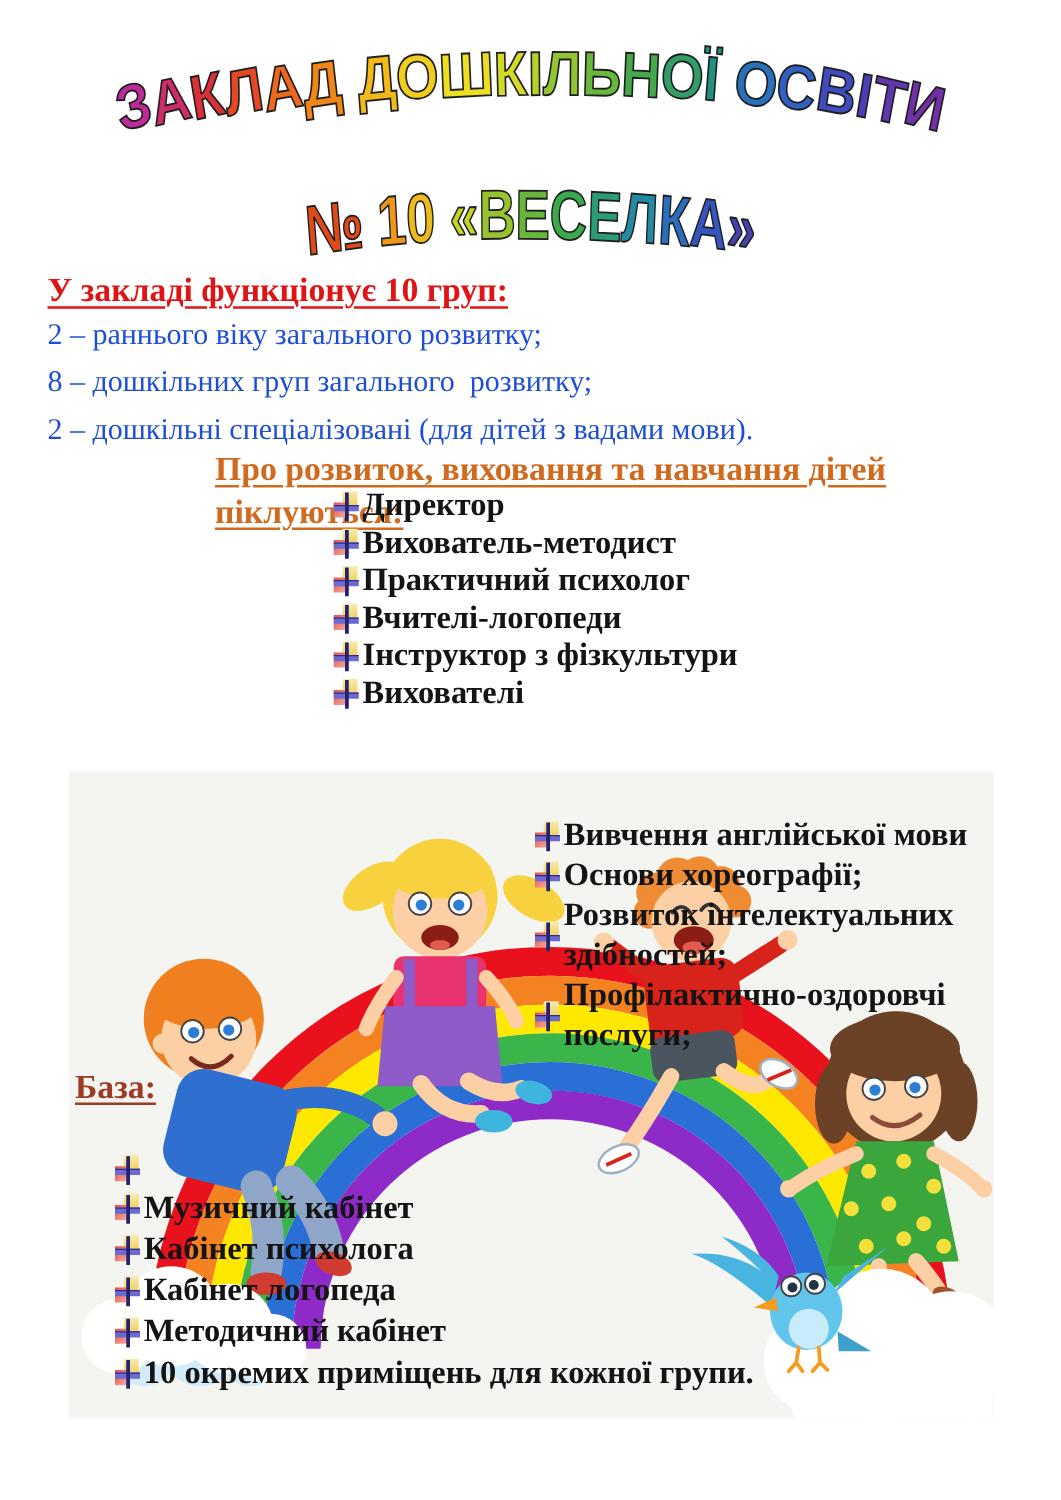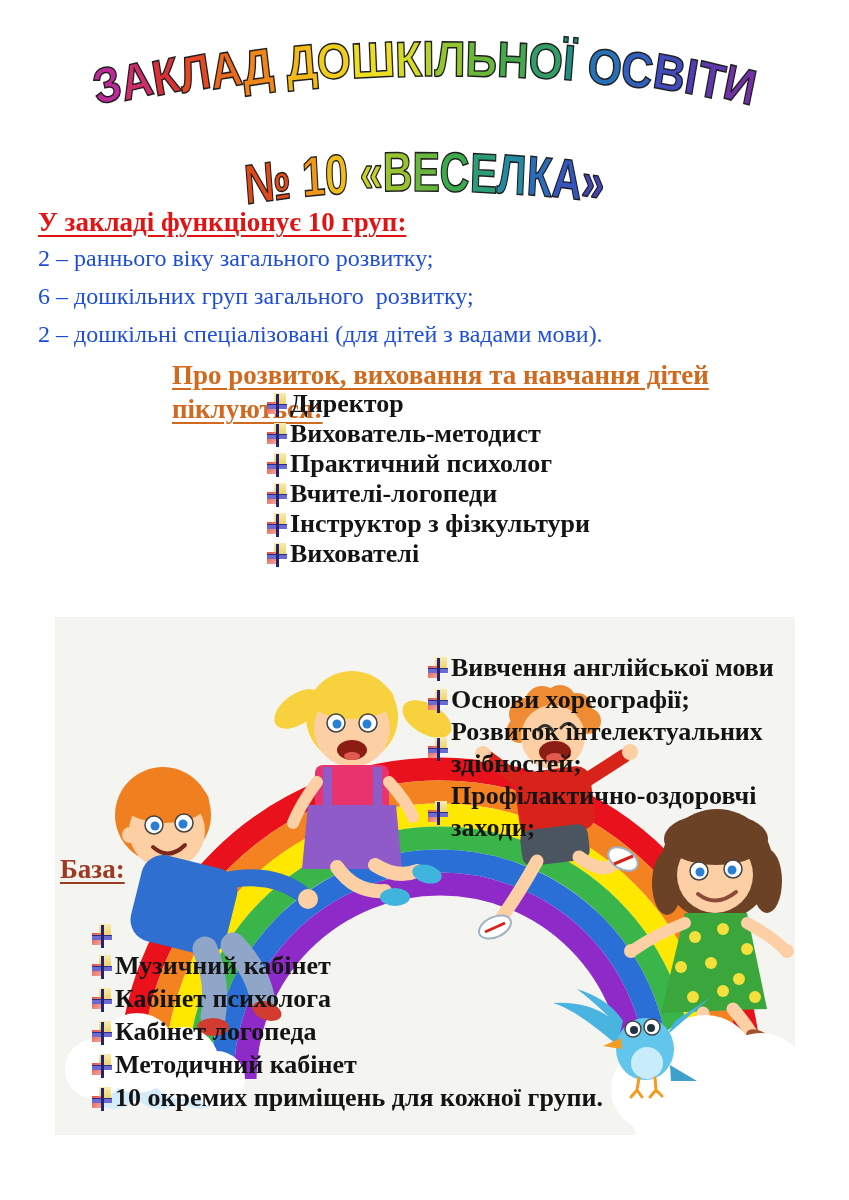--- a/index.html
+++ b/index.html
@@ -86,24 +86,24 @@
         <span style="transform: translateY(0.0591715px) rotate(0.461538deg); color: rgb(104, 182, 60);">Е</span>
         <span style="transform: translateY(0.532544px) rotate(1.38462deg); color: rgb(59, 169, 76);">С</span>
         <span style="transform: translateY(1.47929px) rotate(2.30769deg); color: rgb(43, 155, 120);">Е</span>
         <span style="transform: translateY(2.89941px) rotate(3.23077deg); color: rgb(36, 137, 162);">Л</span>
         <span style="transform: translateY(4.7929px) rotate(4.15385deg); color: rgb(41, 109, 188);">К</span>
         <span style="transform: translateY(7.15976px) rotate(5.07692deg); color: rgb(52, 86, 190);">А</span>
         <span style="transform: translateY(10px) rotate(6deg); color: rgb(67, 67, 178);">»</span>
       </div>
   </div>
 
-  <div class="abs" style="left:38px;top:205px;">
+  <div class="abs" style="left:38px;top:215px;">
     <div class="hd" style="color:#e01414;">У закладі функціонує 10 груп:</div>
     <div class="bodyline">2 – раннього віку загального розвитку;</div>
-    <div class="bodyline">6 – дошкільних груп загального  розвитку;</div>
+    <div class="bodyline">8 – дошкільних груп загального  розвитку;</div>
     <div class="bodyline">2 – дошкільні спеціалізовані (для дітей з вадами мови).</div>
   </div>
 
   <div class="abs" style="left:145px;top:358px;">
     <div class="hd" style="color:#d06a1e;margin-left:27px;">Про розвиток, виховання та навчання дітей піклуються:</div>
   </div>
   <ul class="blist staff abs" style="left:267px;top:389px;">
     <li>
         <span class="bullet">
           <i class="b-y"></i>
@@ -339,21 +339,21 @@
         </span>
         <span class="li-text">Розвиток інтелектуальних здібностей;</span>
       </li>
     <li>
         <span class="bullet">
           <i class="b-y"></i>
           <i class="b-r"></i>
           <i class="b-h"></i>
           <i class="b-v"></i>
         </span>
-        <span class="li-text">Профілактично-оздоровчі заходи;</span>
+        <span class="li-text">Профілактично-оздоровчі послуги;</span>
       </li>
   </ul>
 
   <div class="abs overlay" style="left:60px;top:852px;">
     <div class="hd" style="color:#9c3a22;">База:</div>
   </div>
   <ul class="blist base abs overlay" style="left:92px;top:920px;">
     <li>
         <span class="bullet">
           <i class="b-y"></i>

